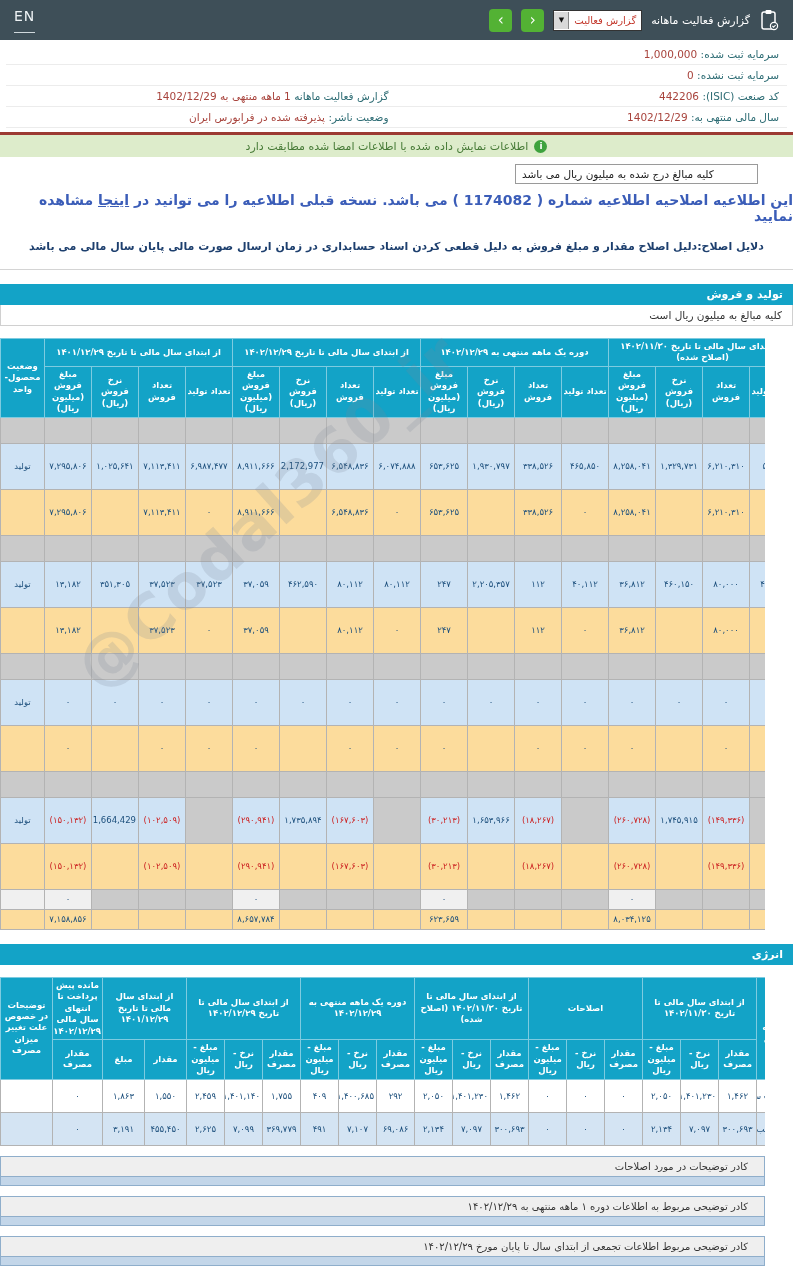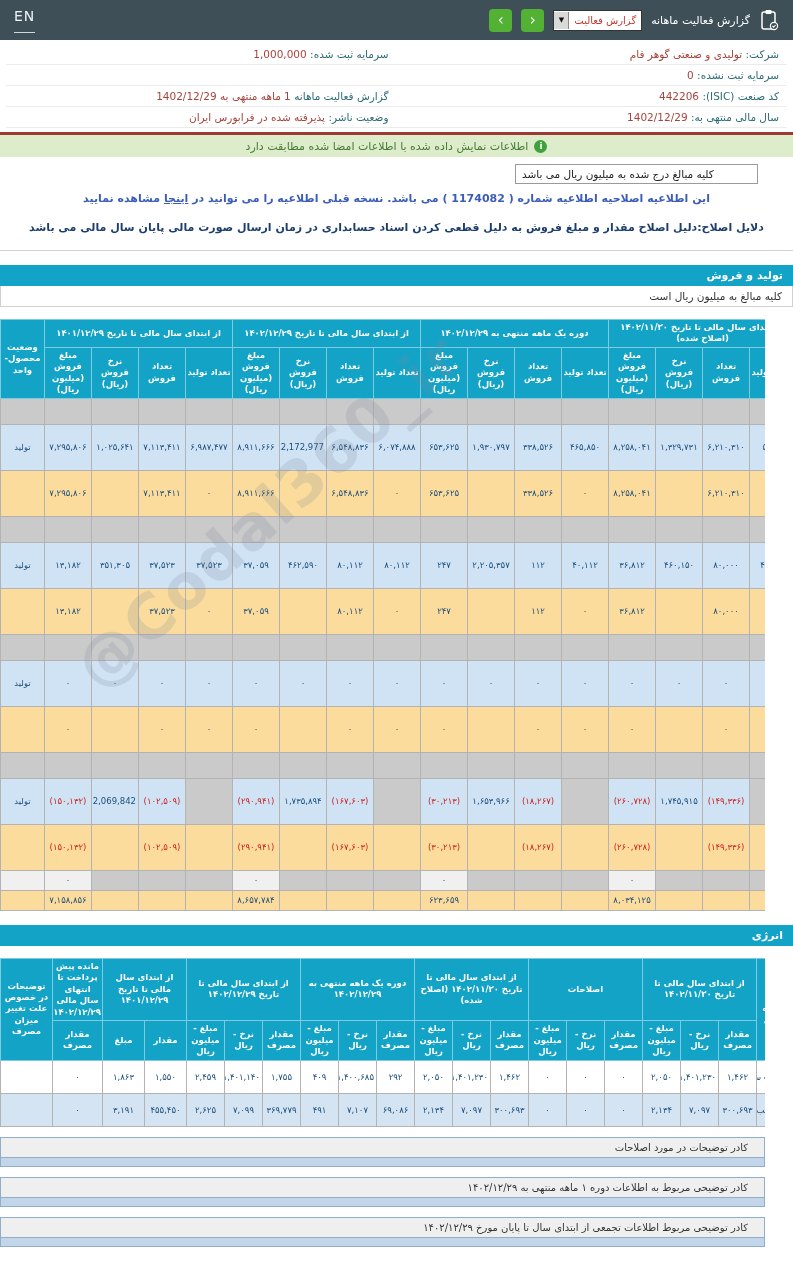--- a/index.html
+++ b/index.html
@@ -21,21 +21,21 @@
   .info{padding:4px 6px 0 6px;}
   .info-row{display:flex;border-bottom:1px solid #ececec;}
   .info-cell{width:50%;padding:4px 8px;box-sizing:border-box;font-size:10.5px;white-space:nowrap;overflow:hidden;}
   .lbl{color:#2d6c74;}
   .val{color:#a8433c;}
   
   .greenbar{margin-top:4px;border-top:3px solid #9c3a33;background:#ddeccb;display:flex;align-items:center;justify-content:center;gap:6px;height:22px;font-size:11px;color:#467a36;}
   .i-icon{width:13px;height:13px;border-radius:50%;background:#3da23d;color:#fff;font-size:9px;font-weight:bold;display:inline-flex;align-items:center;justify-content:center;}
   
   .unit-box{width:243px;margin:7px 0 2px 0;margin-right:35px;border:1px solid #9a9a9a;background:#fff;font-size:10.5px;color:#222;padding:3px 6px;box-sizing:border-box;text-align:left;direction:rtl;}
-  .rev-notice{text-align:center;font-size:11px;font-weight:bold;color:#3b5db8;margin-top:8px;}
+  .rev-notice{text-align:right;font-size:14px;font-weight:bold;color:#3b5db8;margin-top:8px;}
   .rev-notice a{color:#3b5db8;text-decoration:underline;cursor:pointer;}
   .reason{text-align:center;font-size:11px;font-weight:bold;color:#1d3f6e;margin-top:16px;}
   .divider{border-top:1px solid #d4d4d4;margin-top:16px;}
   
   .section-bar{background:#13a3c7;color:#fff;font-size:11px;font-weight:bold;padding:4px 10px;margin-top:14px;}
   .section-sub{border:1px solid #d0d0d0;border-top:none;background:#fff;font-size:10.5px;font-weight:normal;color:#333;padding:4px 10px;}
   
   .tbl-wrap{overflow:hidden;direction:ltr;margin:12px 0 0 0;margin-right:28px;width:765px;}
   table.rep{direction:rtl;border-collapse:collapse;table-layout:fixed;}
   #prod-table{width:796px;}
@@ -80,21 +80,20 @@
       <span class="caret">▼</span>
     </span>
     <button class="nav-btn">‹</button>
     <button class="nav-btn">›</button>
   </div>
   <span class="lang">EN</span>
 </div>
 
 <div class="info">
   <div class="info-row">
-    <div class="info-cell"><span class="lbl">شرکت:</span> <span class="val">تولیدی و صنعتی گوهر فام</span></div>
     <div class="info-cell"><span class="lbl">سرمایه ثبت شده:</span> <span class="val">1,000,000</span></div>
   </div>
   <div class="info-row">
     <div class="info-cell"><span class="lbl">سرمایه ثبت نشده:</span> <span class="val">0</span></div>
   </div>
   <div class="info-row">
     <div class="info-cell"><span class="lbl">کد صنعت (ISIC):</span> <span class="val">442206</span></div>
     <div class="info-cell"><span class="lbl">گزارش فعالیت ماهانه</span> <span class="val">1 ماهه منتهی به  1402/12/29</span></div>
   </div>
   <div class="info-row">
@@ -368,21 +367,21 @@
           <td class="sp"></td>
           <td class="bb neg">(۱۸,۲۶۷)</td>
           <td class="bb">۱,۶۵۳,۹۶۶</td>
           <td class="bb neg">(۳۰,۲۱۳)</td>
           <td class="sp"></td>
           <td class="bb neg">(۱۶۷,۶۰۳)</td>
           <td class="bb">۱,۷۳۵,۸۹۴</td>
           <td class="bb neg">(۲۹۰,۹۴۱)</td>
           <td class="sp"></td>
           <td class="bb neg">(۱۰۲,۵۰۹)</td>
-          <td class="bb">2,069,842</td>
+          <td class="bb">1,664,429</td>
           <td class="bb neg">(۱۵۰,۱۳۲)</td>
           <td class="bb stat">تولید</td>
         </tr>
         <tr class="r-d">
           <td class="yy"></td>
           <td class="yy neg">(۱۴۹,۳۳۶)</td>
           <td class="yy"></td>
           <td class="yy neg">(۲۶۰,۷۲۸)</td>
           <td class="yy"></td>
           <td class="yy neg">(۱۸,۲۶۷)</td>

